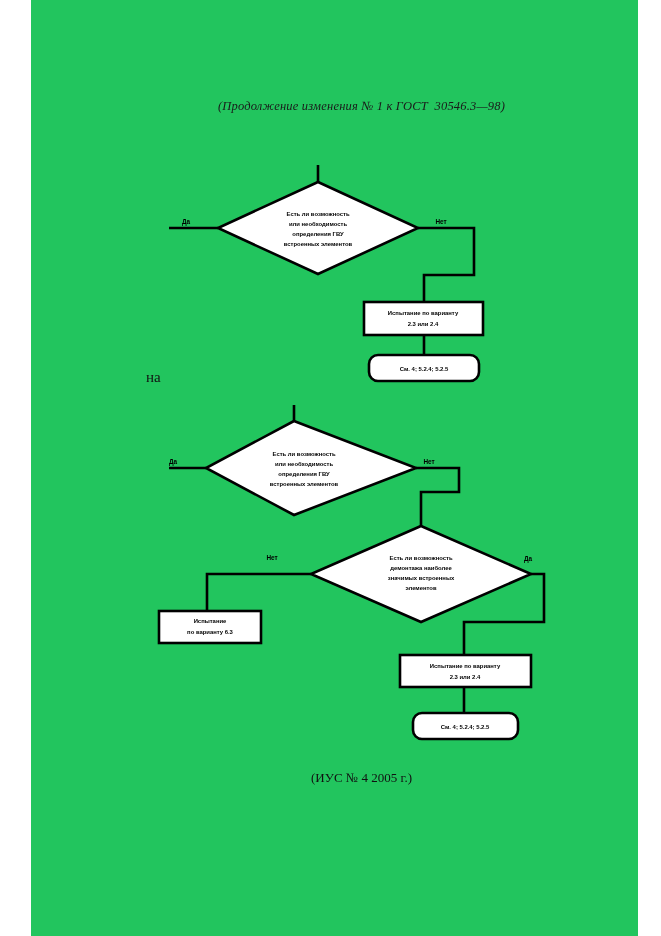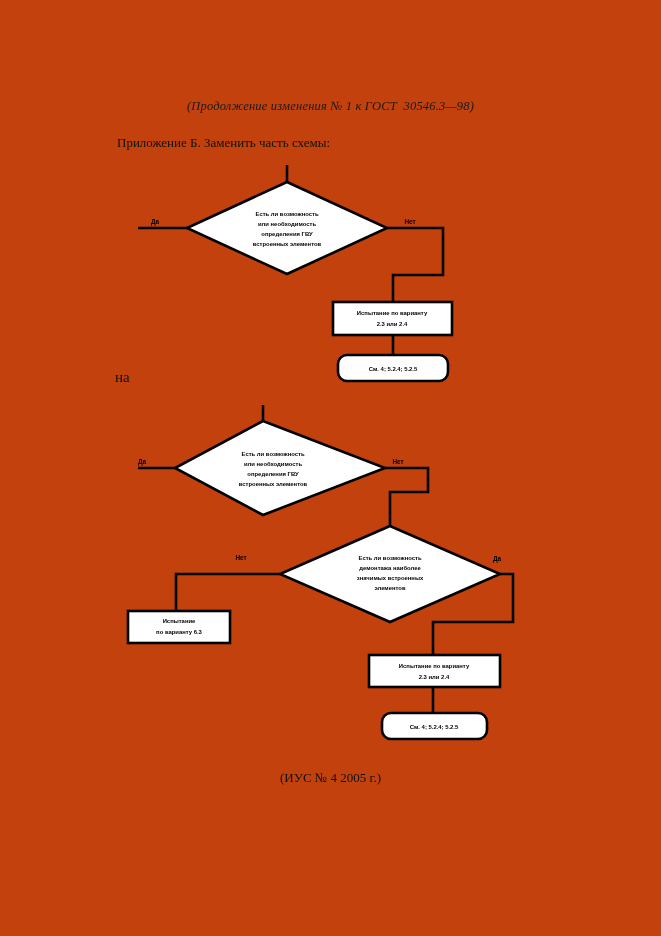--- a/index.html
+++ b/index.html
@@ -7,24 +7,25 @@
     margin: 0;
     padding: 0;
     background: #ffffff;
   }
   body {
     font-family: "Liberation Serif", serif;
     color: #111111;
   }
   .page {
     position: relative;
-    width: 661px;
+    width: 607px;
     height: 936px;
-    background: #c2410c;
+    background: #22c55e;
     overflow: hidden;
+    margin-left: 31px;
   }
   .doc-header {
     position: absolute;
     left: 0;
     top: 99px;
     width: 661px;
     text-align: center;
     font-family: "Liberation Serif", serif;
     font-style: italic;
     font-size: 12.5px;
@@ -94,21 +95,20 @@
     text-anchor: middle;
   }
 </style>
 </head>
 <body>
 
 <div class="page">
 
   <div class="doc-header">(Продолжение изменения № 1 к ГОСТ  30546.3—98)</div>
 
-  <div class="instruction">Приложение Б. Заменить часть схемы:</div>
 
   <div class="word-na">на</div>
 
   <svg class="flow-svg" width="661" height="936" viewBox="0 0 661 936">
 
     <g>
 
       <path class="conn" d="M 287 165 L 287 182"></path>
       <path class="conn" d="M 187 228 L 138 228"></path>
       <path class="conn" d="M 387 228 L 443 228 L 443 275 L 393 275 L 393 302"></path>

